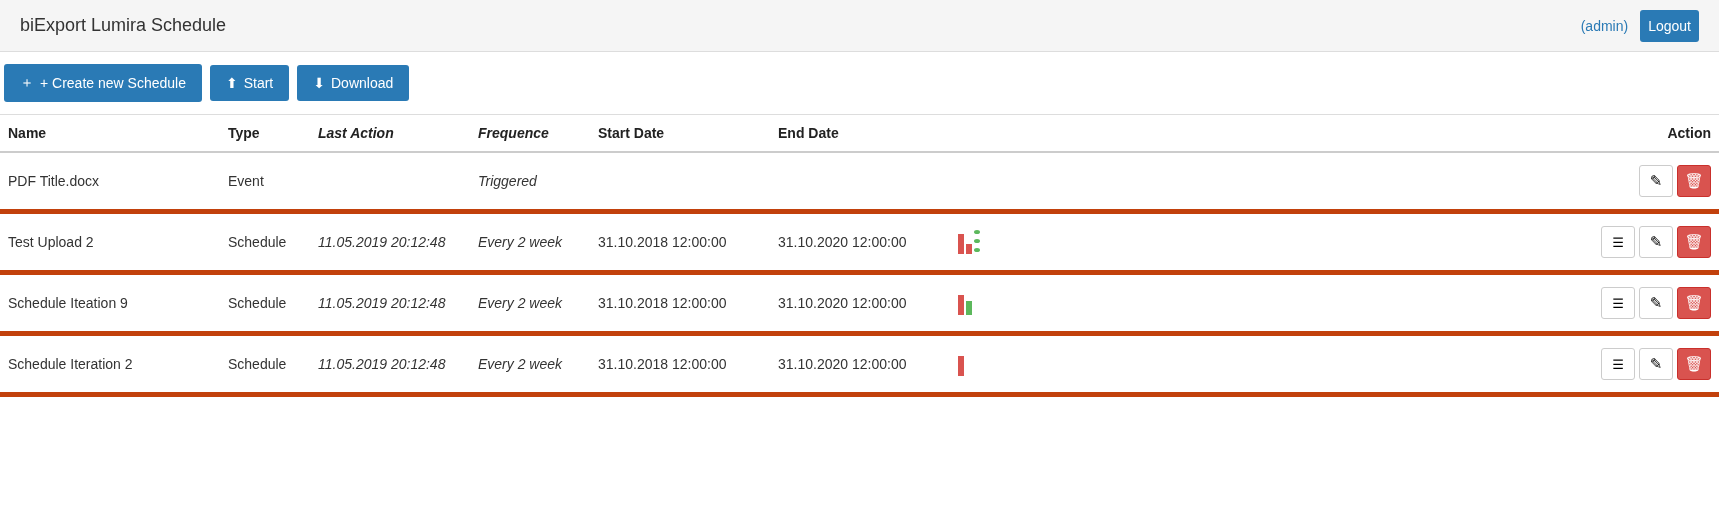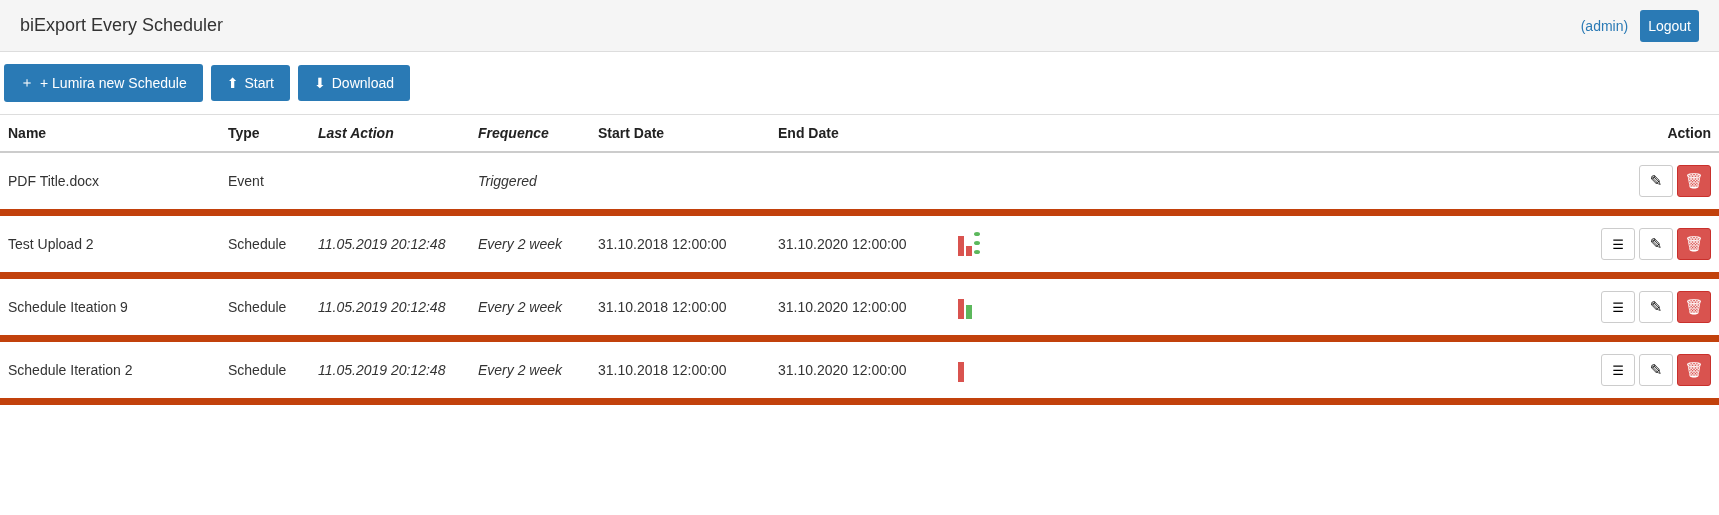--- a/index.html
+++ b/index.html
@@ -77,21 +77,21 @@
     }
     thead th {
       text-align: left;
       padding: 10px 8px;
       font-weight: bold;
       font-size: 14px;
       color: #222;
       margin-left: 32px;
     }
     tbody tr {
-      border-bottom: 7px solid #c2410c;
+      border-bottom: 5px solid #c2410c;
       margin-left: 40px;
     }
     tbody td {
       padding: 12px 8px;
       font-size: 14px;
       vertical-align: middle;
     }
 
     
     .action-cell {
@@ -149,31 +149,31 @@
     .col-freq { width: 120px; font-style: italic; }
     .col-start { width: 180px; }
     .col-end { width: 180px; }
     .col-chart { width: 80px; }
     .col-action { text-align: right; }
   </style>
 </head>
 <body>
 
 <div class="header">
-  <span class="header-title">biExport Every Scheduler</span>
+  <span class="header-title">biExport Lumira Schedule</span>
   <div class="header-right">
     <span class="admin-label">(admin)</span>
     <button class="logout-btn">Logout</button>
   </div>
 </div>
 
 <div class="toolbar">
   <button class="toolbar-btn">
     <span>＋</span>
-    <span>+ Lumira new Schedule</span>
+    <span>+ Create new Schedule</span>
   </button>
   <button class="toolbar-btn">
     <span>⬆</span>
     <span>Start</span>
   </button>
   <button class="toolbar-btn">
     <span>⬇</span>
     <span>Download</span>
   </button>
 </div>

